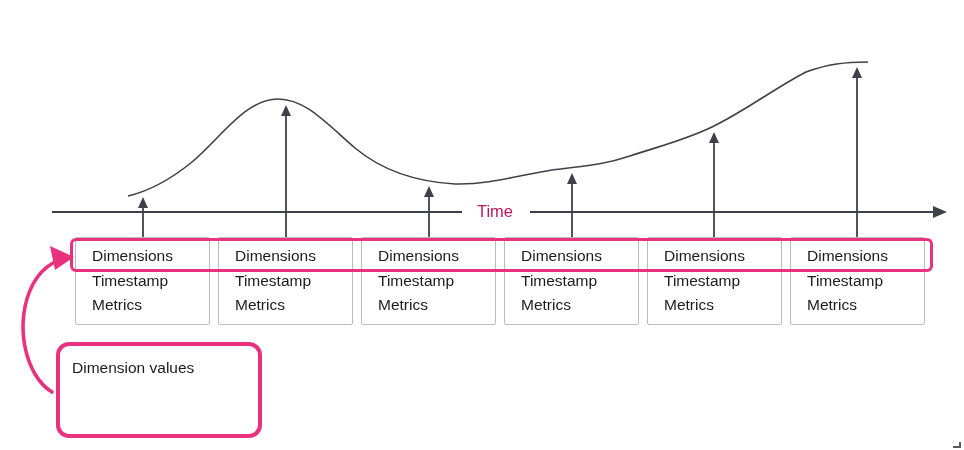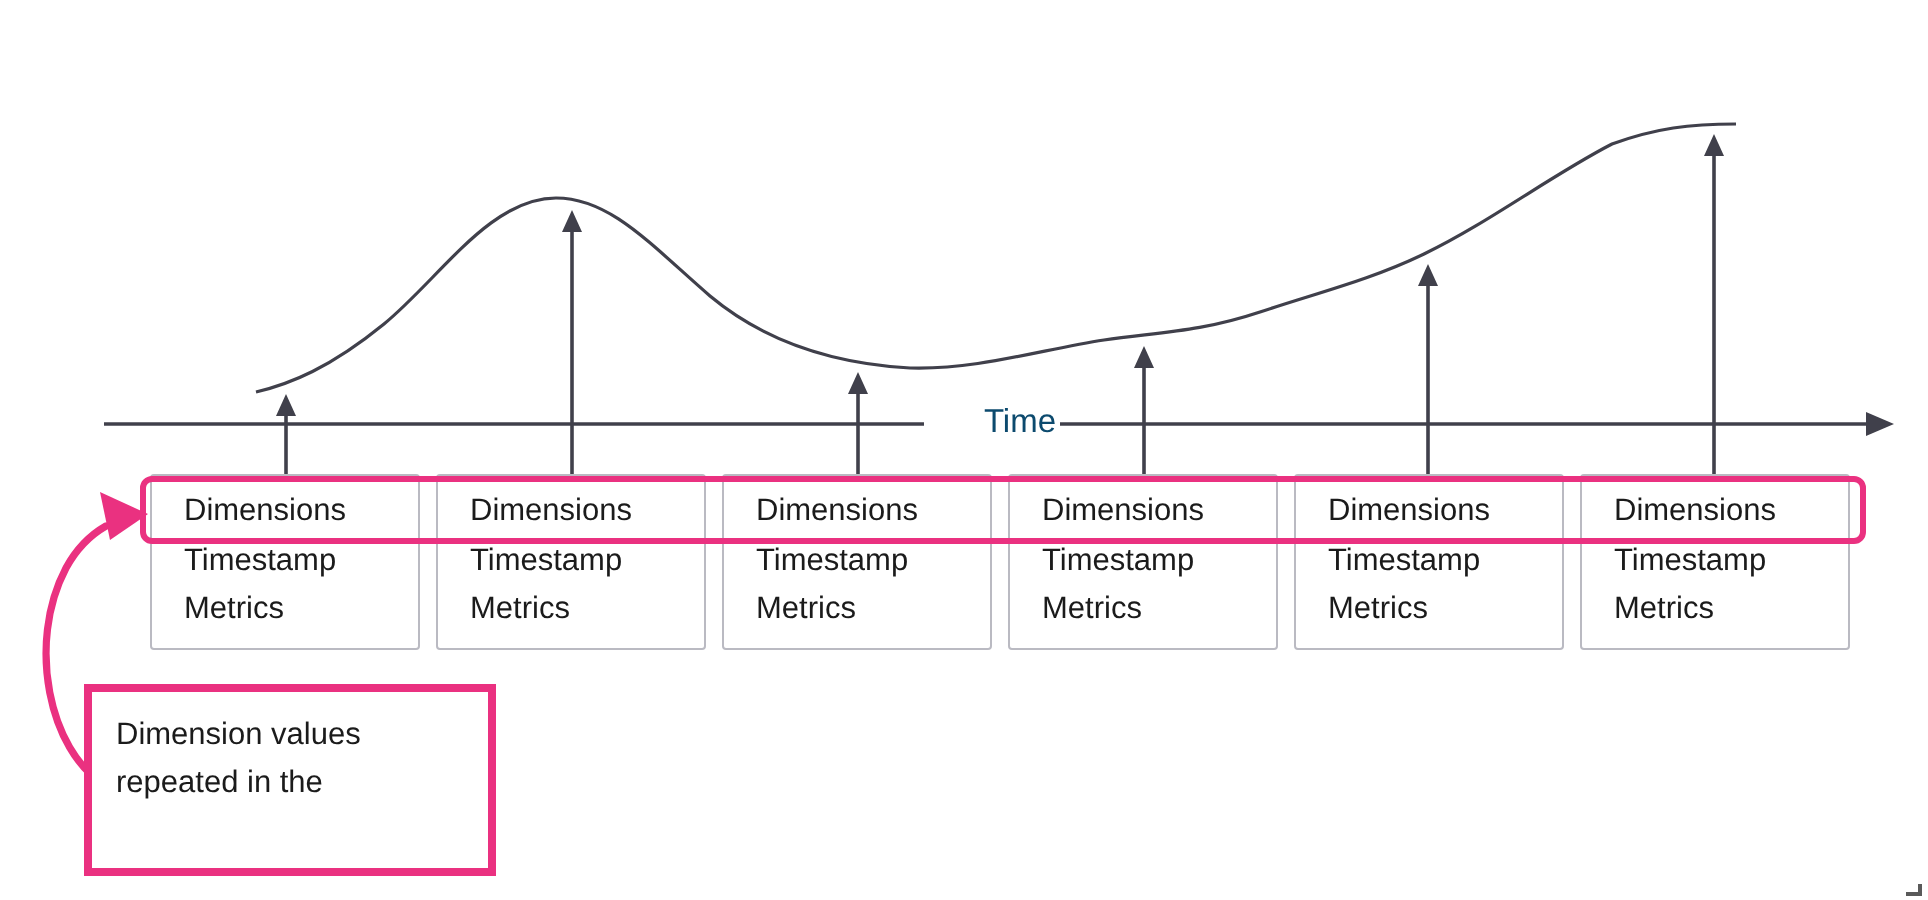--- a/index.html
+++ b/index.html
@@ -22,21 +22,21 @@
   .curve{stroke:var(--line);stroke-width:1.6;fill:none;}
   .axis-line{stroke:var(--line);stroke-width:1.8;fill:none;}
   .arrow-line{stroke:var(--line);stroke-width:1.8;fill:none;}
   .dark-fill{fill:var(--line);stroke:none;}
   .pink-curve{stroke:var(--accent);stroke-width:3.6;fill:none;stroke-linecap:round;}
   .pink-fill{fill:var(--accent);stroke:none;}
   .corner-fragment{fill:#5a5a5a;stroke:none;}
 
   .time-label{
     position:absolute;left:462px;top:202px;width:66px;
-    text-align:right;font-size:16.5px;color:#0c4a6e;
+    text-align:center;font-size:16.5px;color:#be185d;
     background:transparent;
   }
 
   .boxes-row{
     position:absolute;left:75px;top:237px;width:850px;height:88px;
     display:flex;gap:8px;
   }
   .record-box{
     flex:1;
     background:#ffffff;
@@ -53,25 +53,25 @@
   .dims-highlight{
     position:absolute;left:70px;top:238px;width:863px;height:34px;
     box-sizing:border-box;
     border:3.5px solid var(--accent);
     border-radius:6px;
     background:transparent;
     pointer-events:none;
   }
 
   .callout{
-    position:absolute;left:42px;top:342px;width:206px;height:96px;
+    position:absolute;left:56px;top:342px;width:206px;height:96px;
     box-sizing:border-box;
     background:#ffffff;
     border:4px solid var(--accent);
-    border-radius:0;
+    border-radius:13px;
     padding:10px 0 0 12px;
     font-size:15.5px;
     line-height:24px;
   }
 </style>
 </head>
 <body>
 
 <div class="canvas">
 
@@ -164,16 +164,15 @@
       <div>Dimensions</div>
       <div>Timestamp</div>
       <div>Metrics</div>
     </div>
     </div>
 
   <div class="dims-highlight"></div>
 
   <div class="callout">
     <div>Dimension values</div>
-    <div>repeated in the</div>
   </div>
 
 </div>
 
 </body></html>

